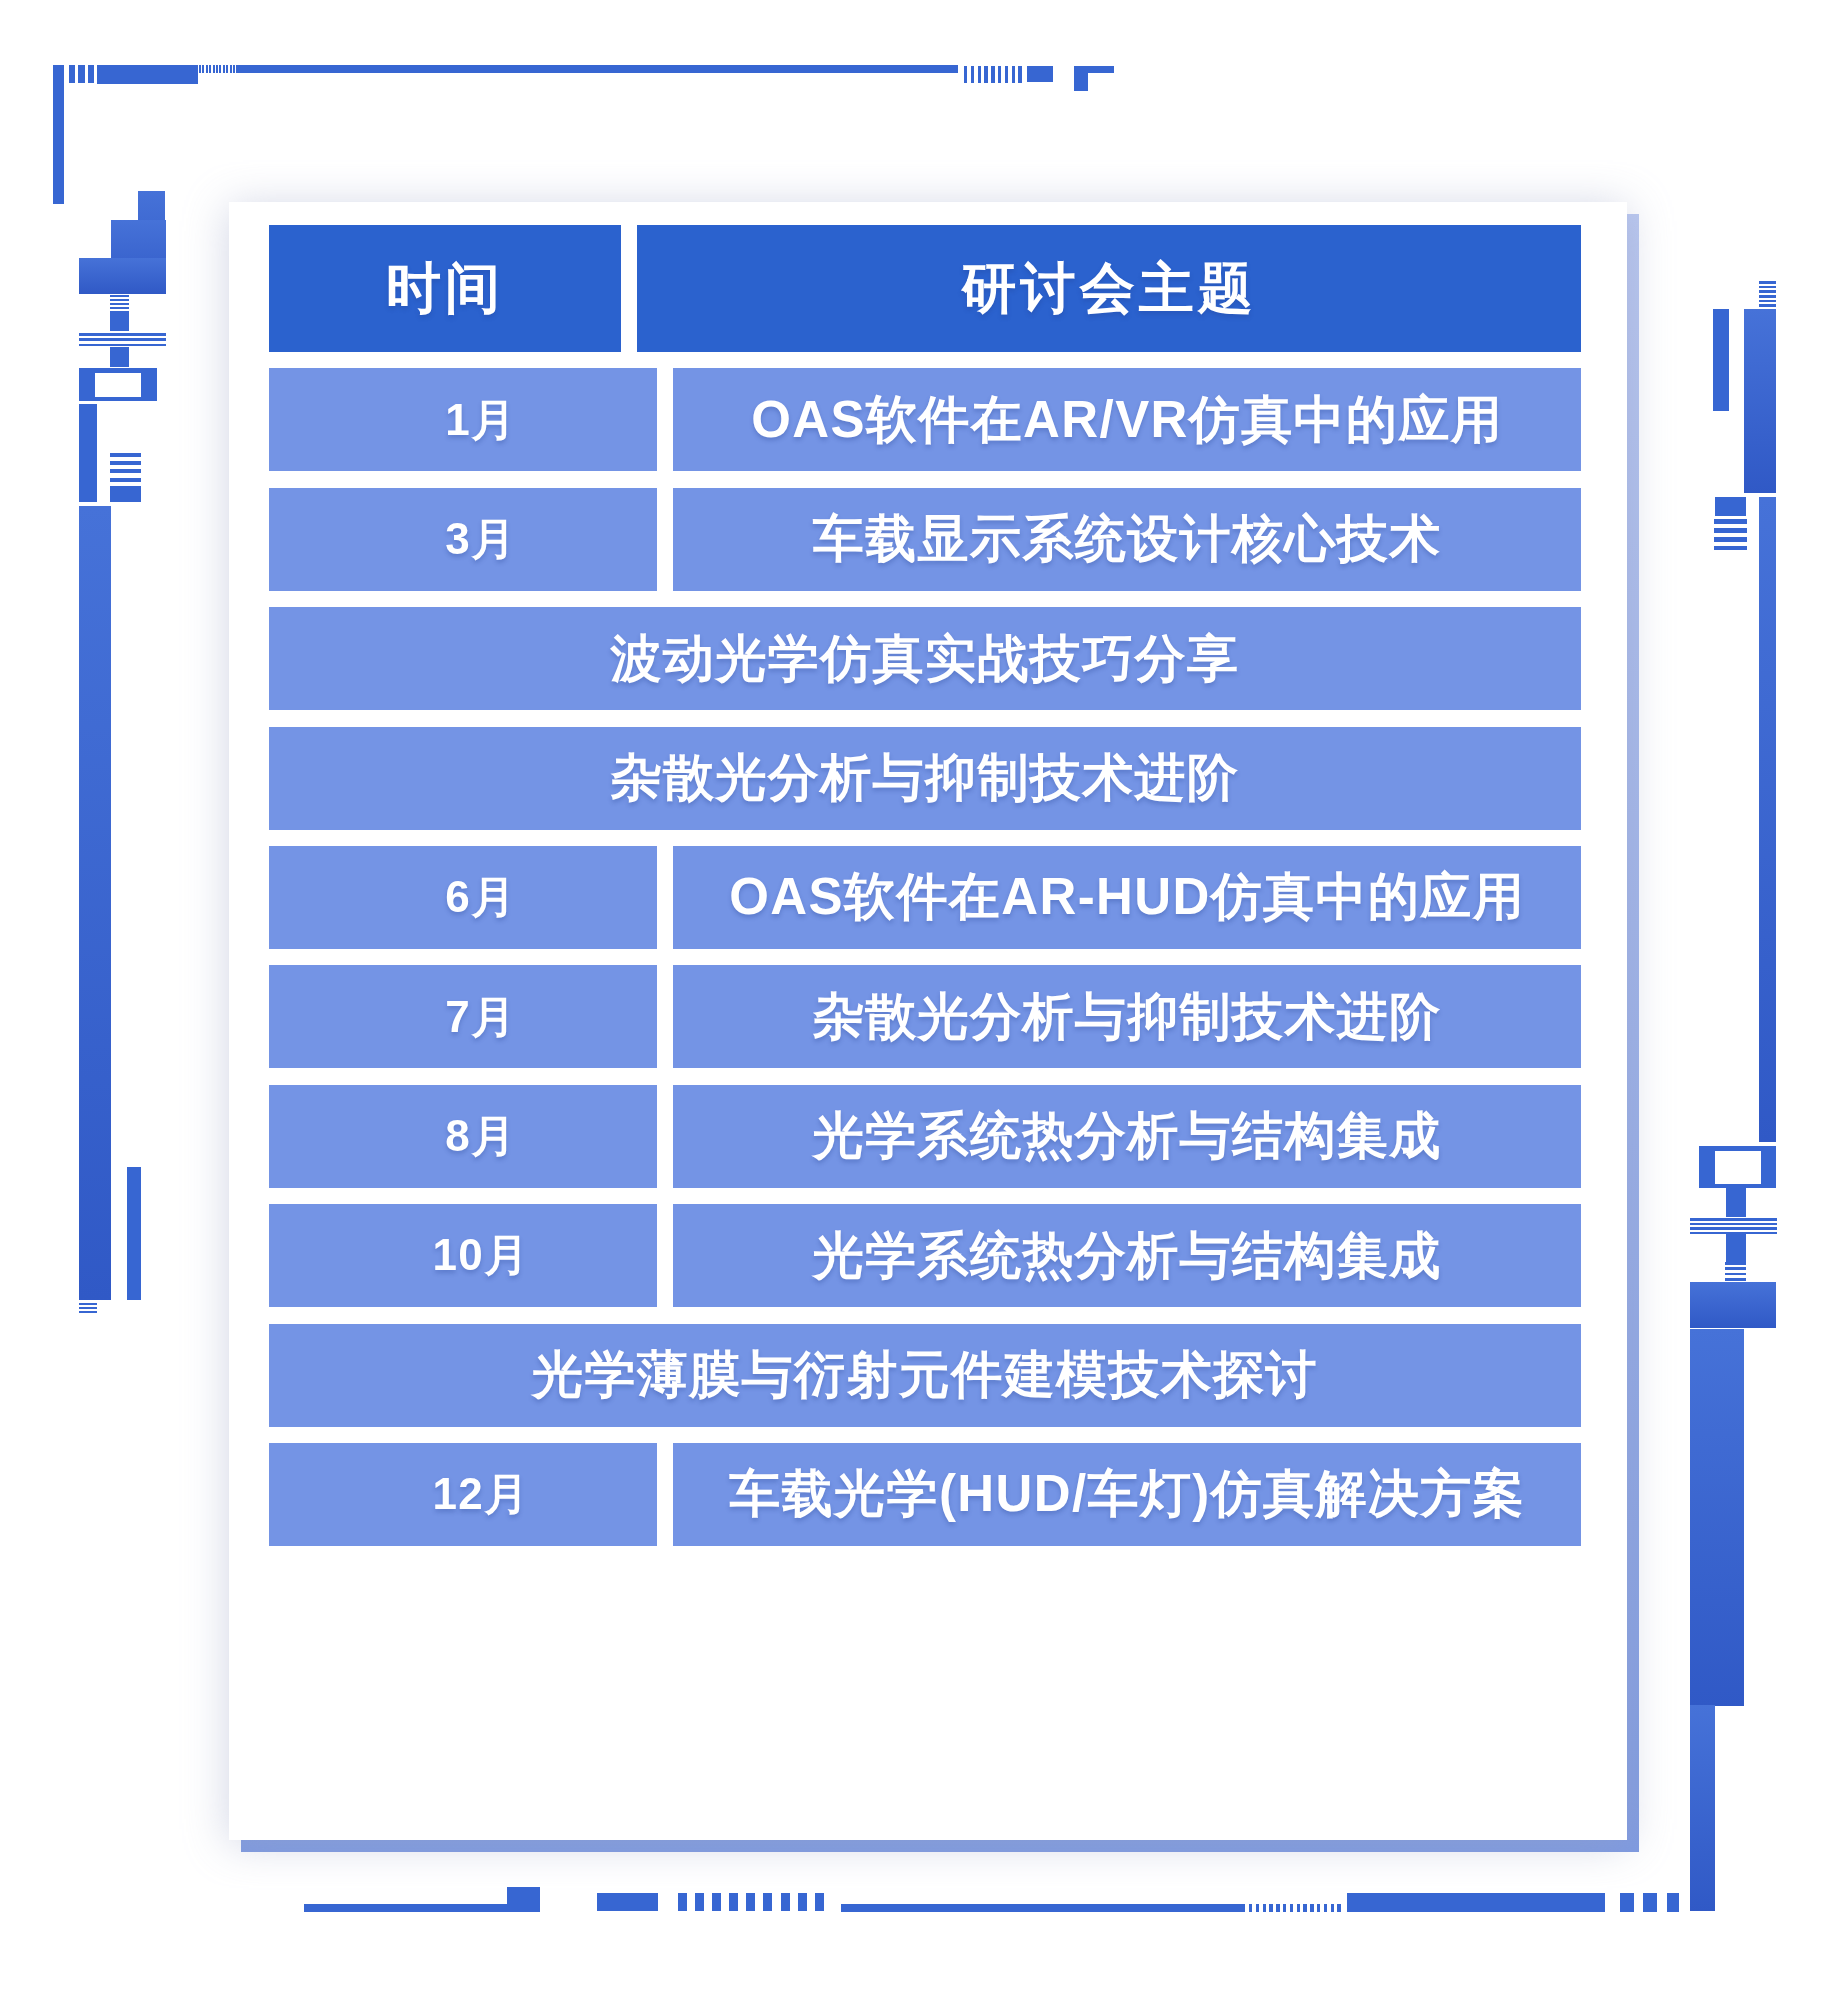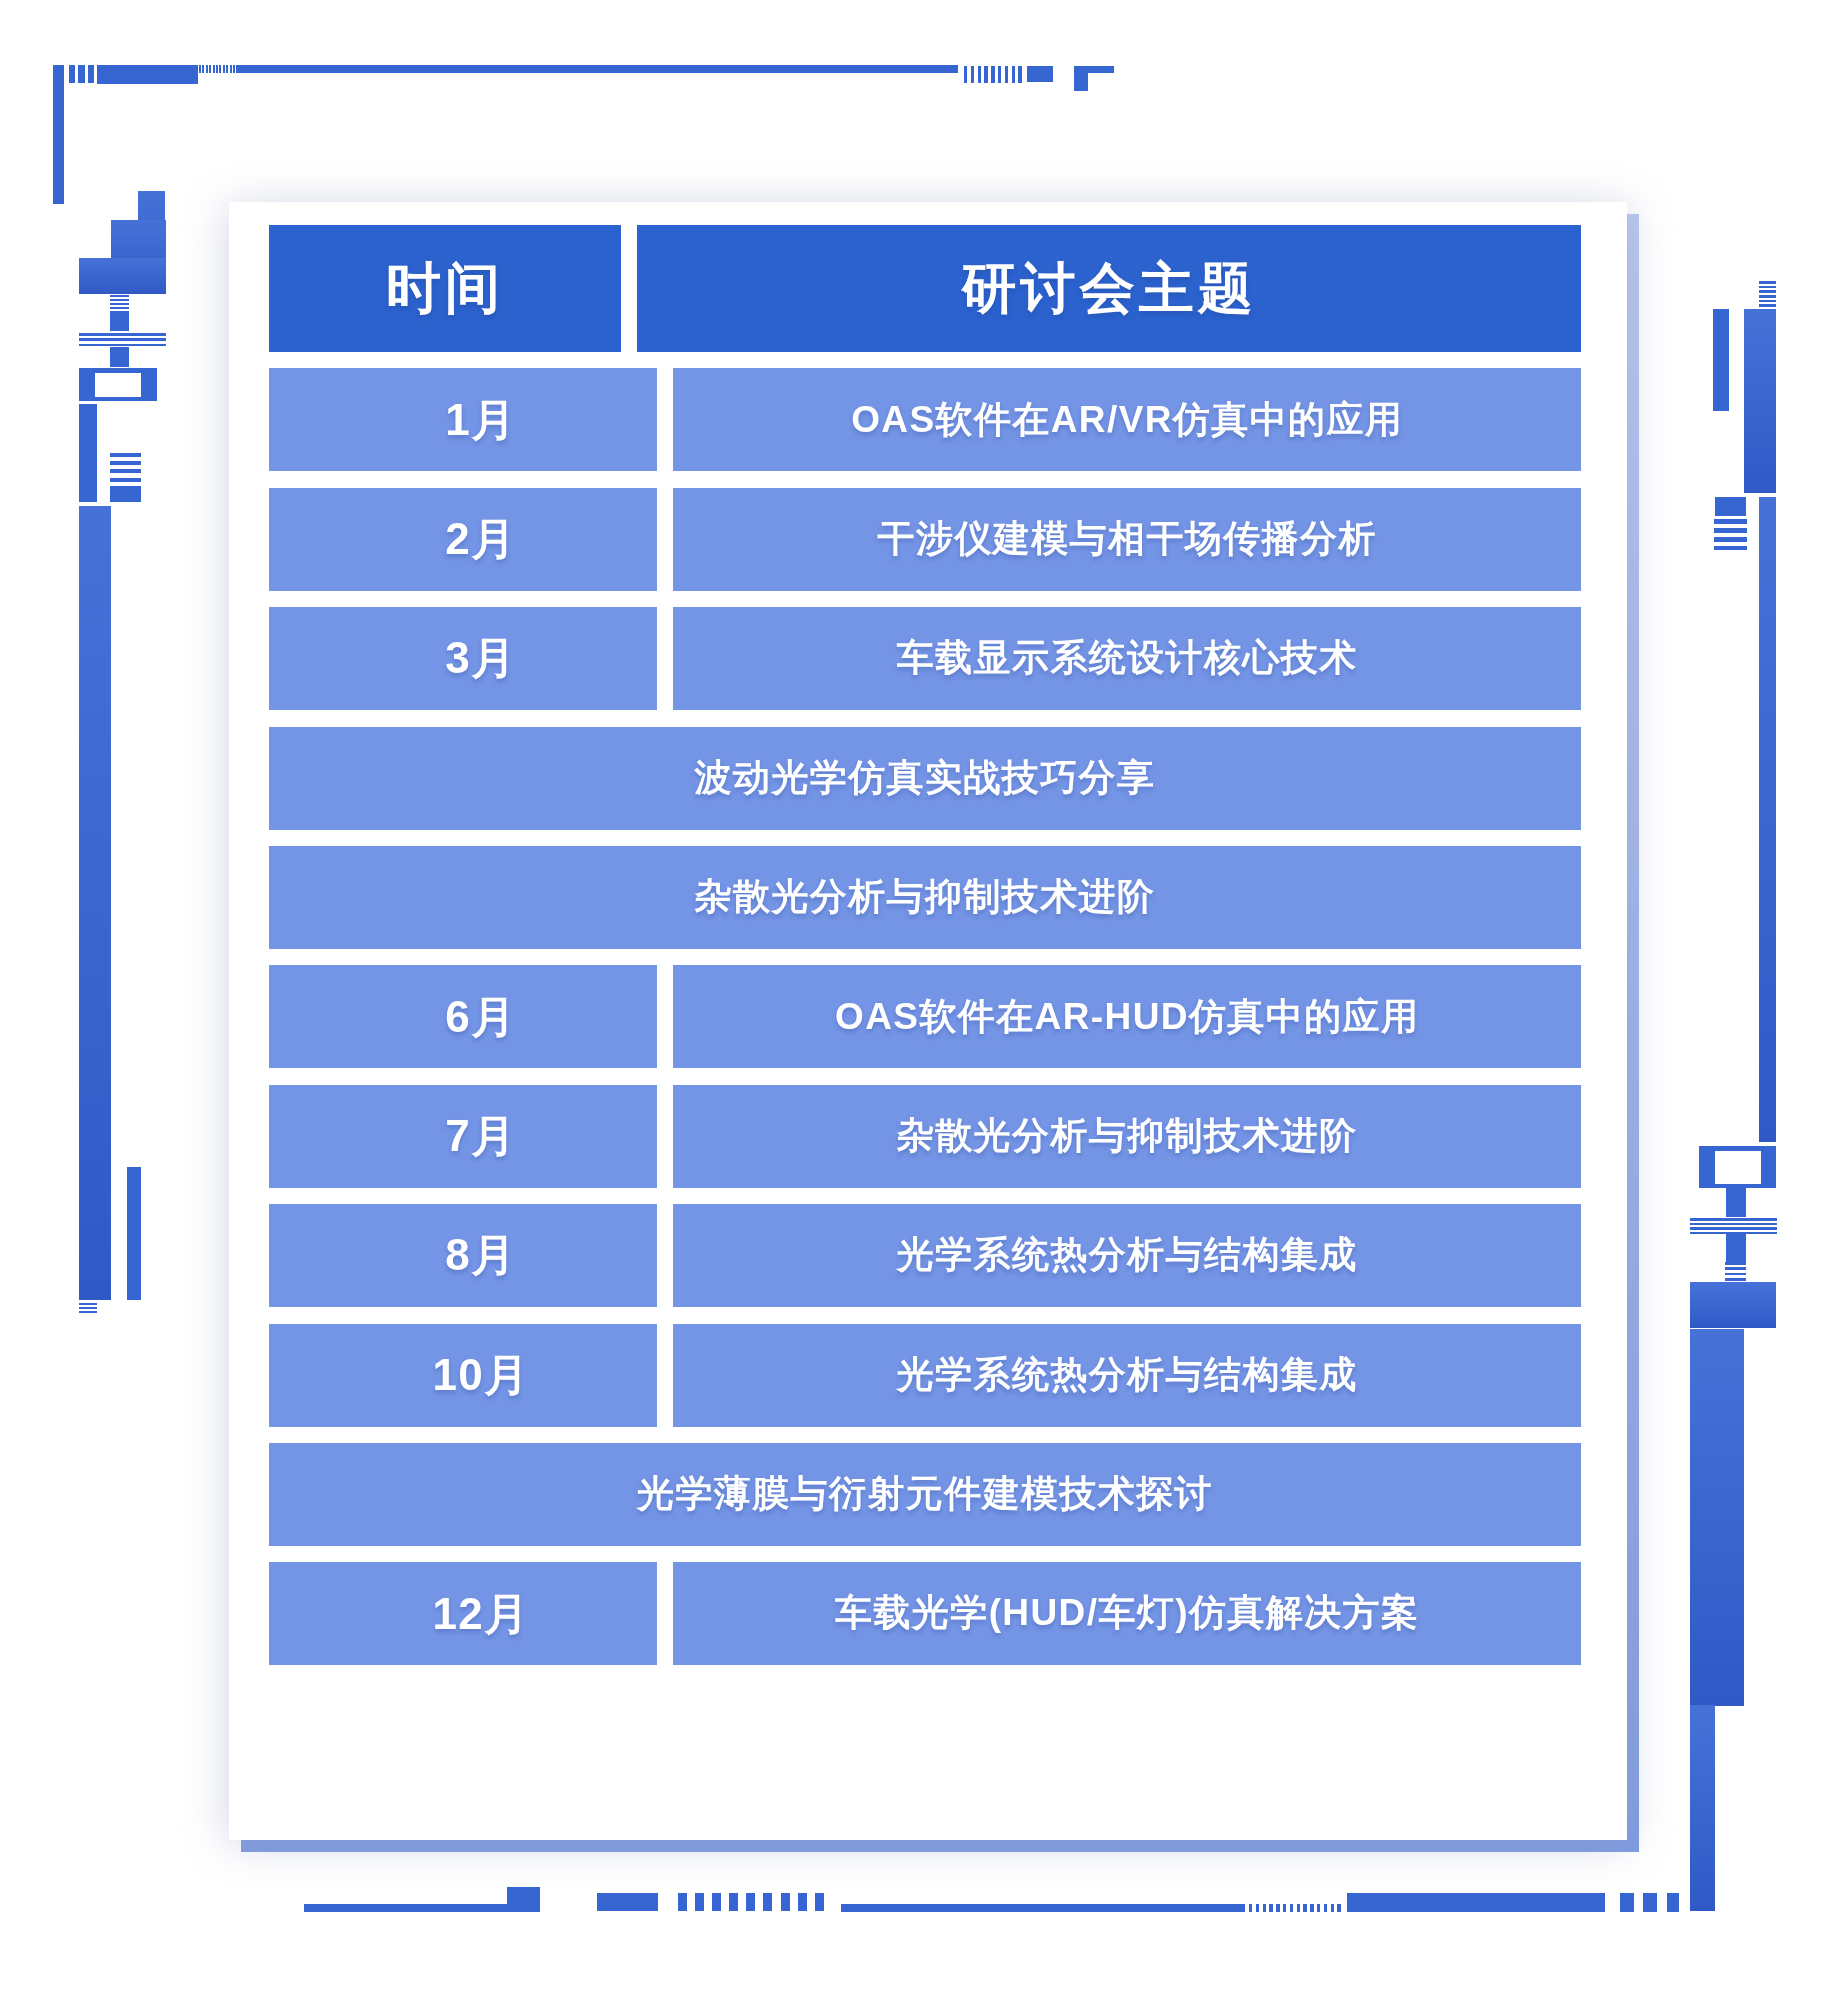--- a/index.html
+++ b/index.html
@@ -36,21 +36,21 @@
     display:flex;align-items:center;justify-content:center;
     color:#ffffff;font-weight:700;text-align:center;
     text-shadow:0 2.7px 4.1px rgba(32,62,140,.28);
     line-height:1.1;
   }
   .cell.time{width:352px;flex:0 0 352px;}
   .cell.topic{flex:1;}
   .row.header .cell{background:var(--header-bg);height:127px;font-size:55px;letter-spacing:4.1px;}
   .row.data .cell{background:var(--row-bg);height:103px;}
   .row.data .cell.time{font-size:44px;letter-spacing:1.4px;padding-left:36px;}
-  .row.data .cell.topic{font-size:37px;letter-spacing:1.4px;}
+  .row.data .cell.topic{font-size:51px;letter-spacing:1.4px;}
 </style>
 </head>
 <body>
 
 <div id="canvas">
 
   <div class="d" style="left:53px;top:65px;width:11px;height:139px"></div>
   <div class="combv" style="left:69px;top:65px;width:27px;height:18.4px;--on:6.1px;--off:3.4px"></div>
   <div class="d" style="left:97px;top:65px;width:101px;height:19px"></div>
   <div class="combv" style="left:199px;top:65px;width:37px;height:7.5px;--on:2px;--off:1.4px"></div>
@@ -108,24 +108,20 @@
       <div class="row header">
         <div class="cell time">时间</div>
         <div class="cell topic">研讨会主题</div>
       </div>
       <div style="display:flex;flex-direction:column;gap:16.4px;">
     <div class="row data">
       <div class="cell time">1月</div>
       <div class="cell topic">OAS软件在AR/VR仿真中的应用</div>
     </div>
 
-    <div class="row data">
-      <div class="cell time">2月</div>
-      <div class="cell topic">干涉仪建模与相干场传播分析</div>
-    </div>
 
     <div class="row data">
       <div class="cell time">3月</div>
       <div class="cell topic">车载显示系统设计核心技术</div>
     </div>
 
     <div class="row data">
       <div class="cell topic">波动光学仿真实战技巧分享</div>
     </div>
 

